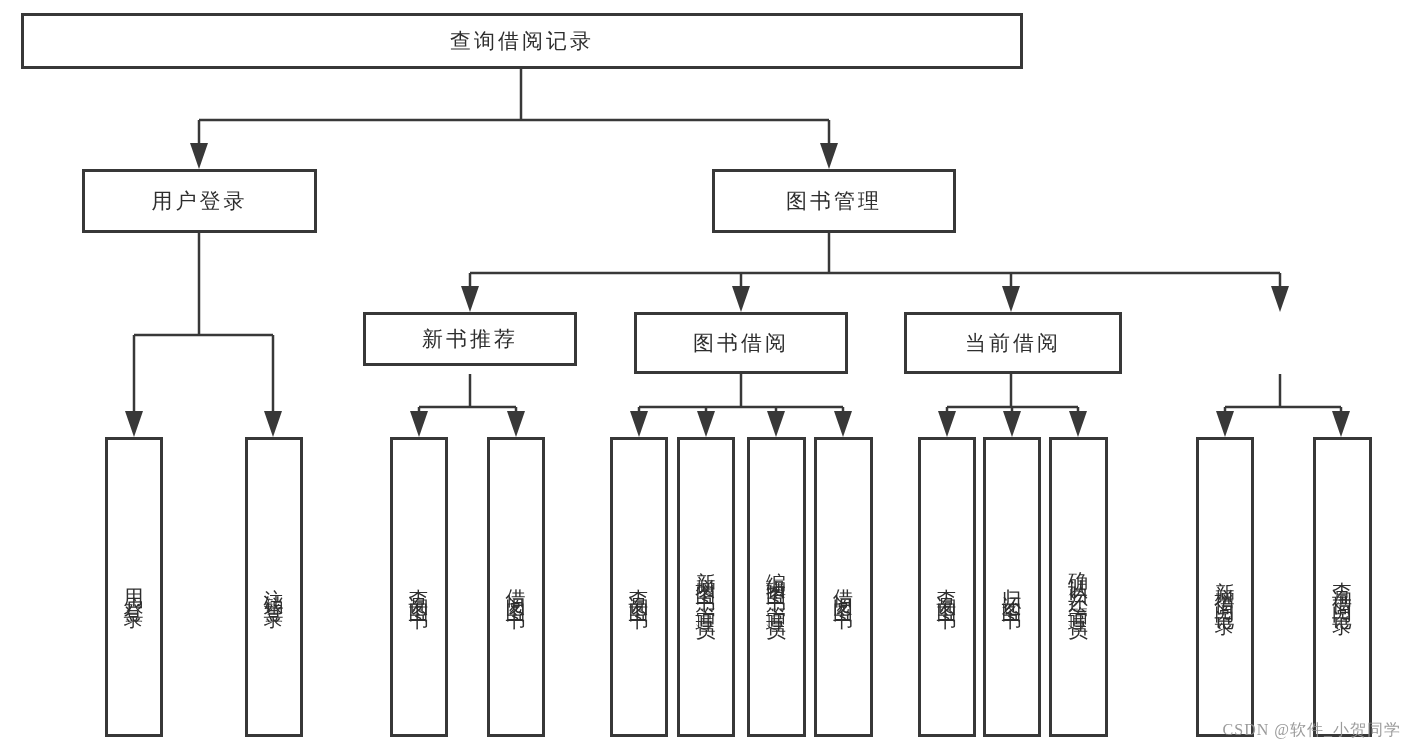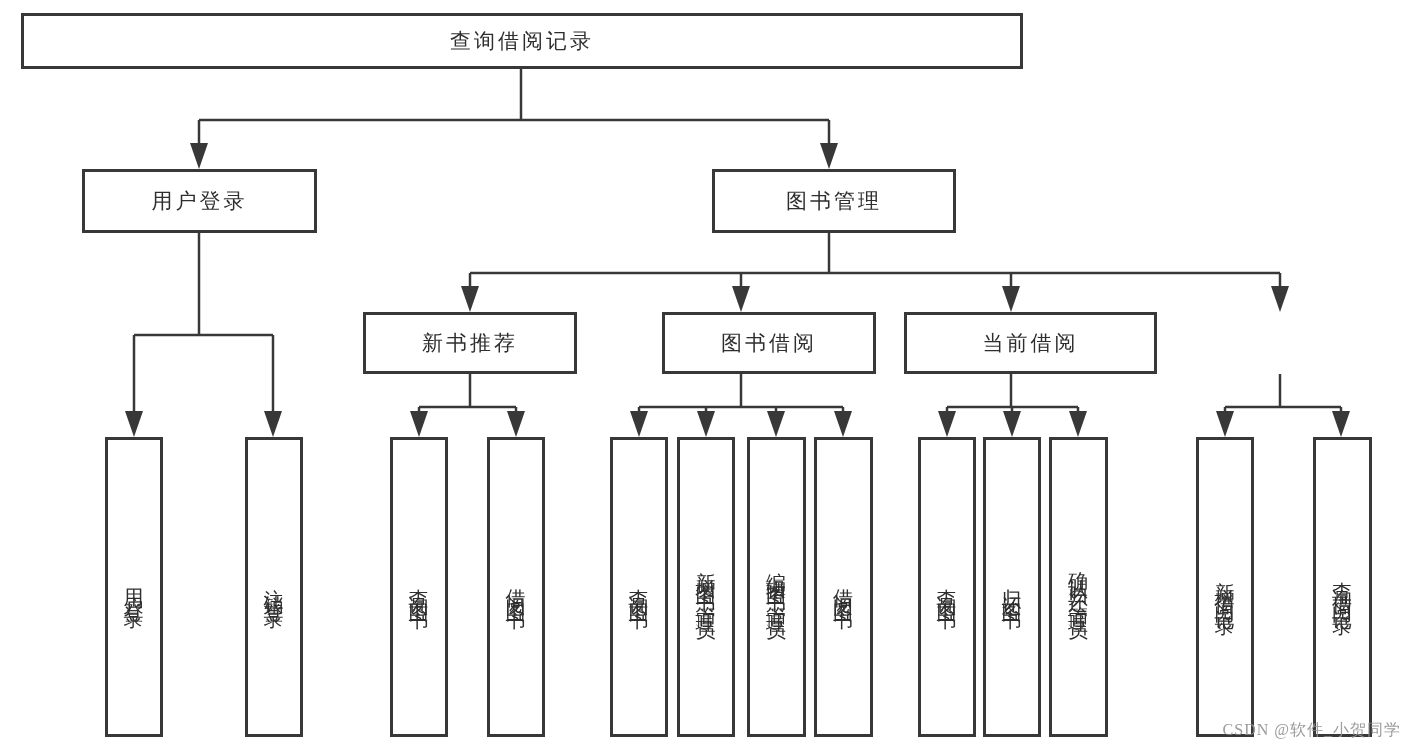--- a/index.html
+++ b/index.html
@@ -129,27 +129,27 @@
     <span>查询借阅记录</span>
   </div>
 
   <div class="hbox" style="left:82px; top:169px; width:235px; height:64px;">
     <span>用户登录</span>
   </div>
   <div class="hbox" style="left:712px; top:169px; width:244px; height:64px;">
     <span>图书管理</span>
   </div>
 
-  <div class="hbox" style="left:363px; top:312px; width:214px; height:62px;font-family:Liberation Serif, serif;">
+  <div class="hbox" style="left:363px; top:312px; width:214px; height:54px;font-family:Liberation Serif, serif;">
     <span>新书推荐</span>
   </div>
-  <div class="hbox" style="left:662px; top:312px; width:214px; height:62px;">
+  <div class="hbox" style="left:634px; top:312px; width:214px; height:62px;">
     <span>图书借阅</span>
   </div>
-  <div class="hbox" style="left:904px; top:312px; width:253px; height:62px;">
+  <div class="hbox" style="left:904px; top:312px; width:218px; height:62px;">
     <span>当前借阅</span>
   </div>
 
   <div class="vbox" style="left:105px; width:58px;">
     <span>用户登录</span>
   </div>
   <div class="vbox" style="left:245px; width:58px;">
     <span>注销登录</span>
   </div>
   <div class="vbox" style="left:390px; width:58px;">

